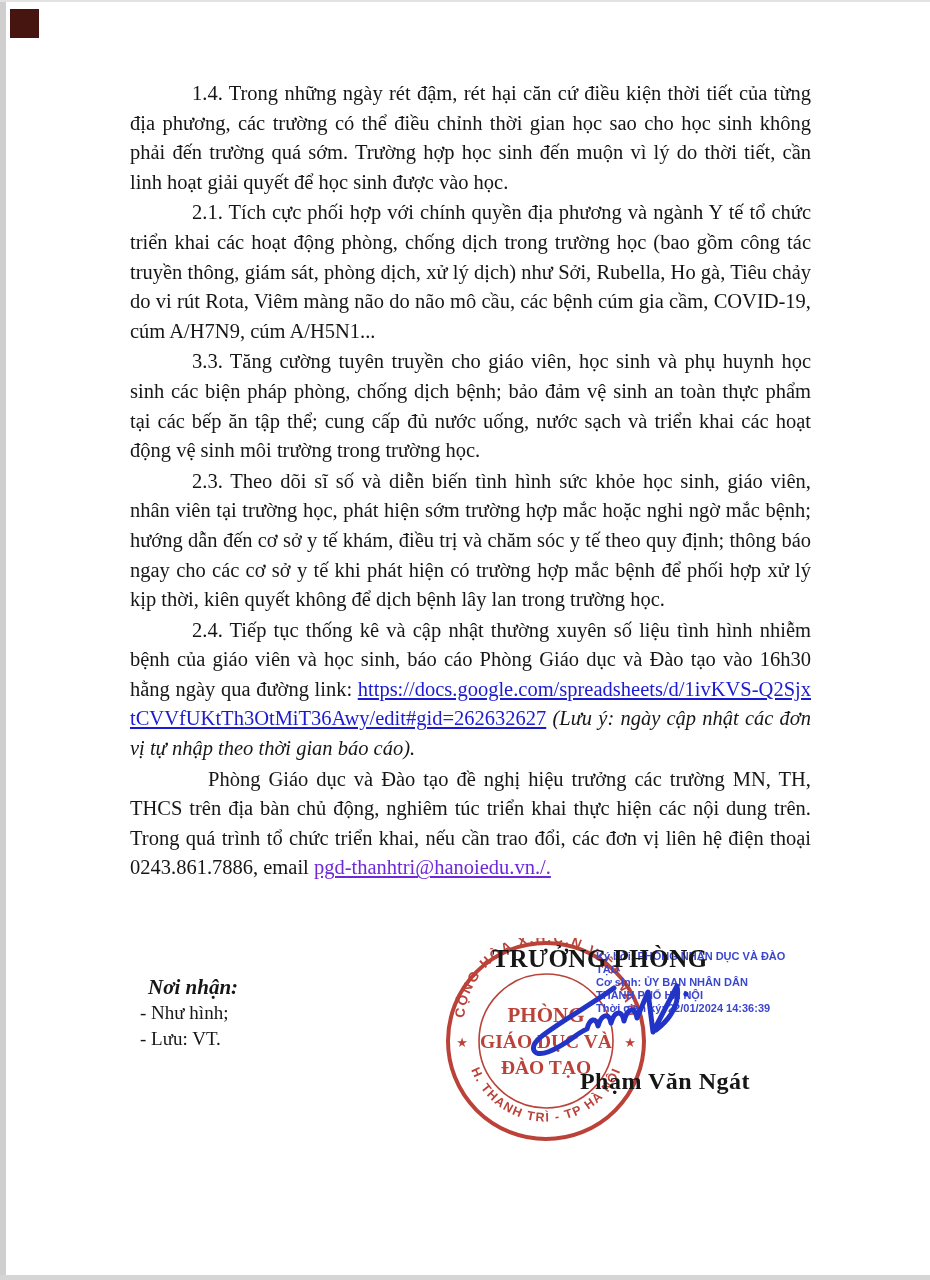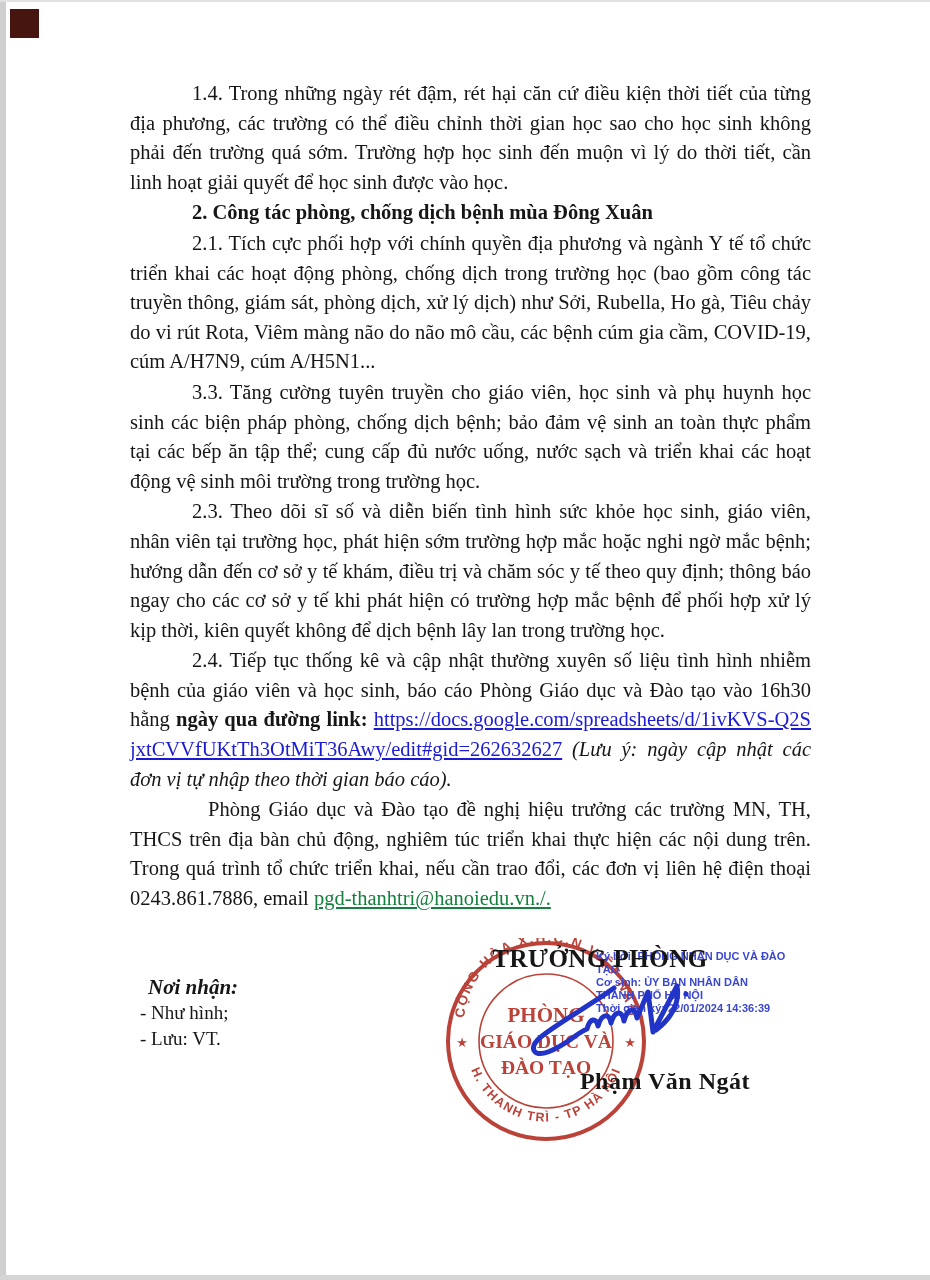--- a/index.html
+++ b/index.html
@@ -12,25 +12,25 @@
   .edge-top{position:absolute;left:0;top:0;width:930px;height:2px;background:#e2e2e2;}
   .edge-bottom{position:absolute;left:0;bottom:0;width:930px;height:5px;background:#d5d5d5;}
   .corner-mark{position:absolute;left:10px;top:9px;width:29px;height:29px;background:#47150f;}
 
   .doc-body{
     position:absolute;left:129px;top:78px;width:683px;
     font-size:20.5px;line-height:29.6px;text-align:justify;
   }
   .doc-body p{margin:1px;text-indent:62px;}
   p.closing{text-indent:78px;}
-  .bold{font-weight:bold;}
+  .bold{font-weight:normal;}
   .heading{font-weight:bold;}
   .note-italic{font-style:italic;}
   a.doclink{color:#1b1bd1;text-decoration:underline;word-break:break-all;}
-  a.maillink{color:#15803d;text-decoration:underline;}
+  a.maillink{color:#6d28d9;text-decoration:underline;}
 
   .recipients{position:absolute;left:140px;top:941px;}
   .recipients .title{font-weight:bold;font-style:italic;font-size:21px;line-height:26px;margin-left:8px;margin-top:33px;}
   .recipients .item{font-size:19px;line-height:26px;}
 
   .signer-title{
     position:absolute;left:450px;top:936px;width:300px;text-align:center;
     font-weight:bold;font-size:25px;letter-spacing:.5px;z-index:4;margin-top:9px;
   }
   .digital-sig{
@@ -48,21 +48,20 @@
 </head>
 <body>
 
 <div class="edge-left"></div>
 <div class="edge-top"></div>
 <div class="edge-bottom"></div>
 <div class="corner-mark"></div>
 
 <div class="doc-body">
   <p>1.4. Trong những ngày rét đậm, rét hại căn cứ điều kiện thời tiết của từng địa phương, các trường có thể điều chỉnh thời gian học sao cho học sinh không phải đến trường quá sớm. Trường hợp học sinh đến muộn vì lý do thời tiết, cần linh hoạt giải quyết để học sinh được vào học.</p>
-  <p class="heading">2. Công tác phòng, chống dịch bệnh mùa Đông Xuân</p>
   <p>2.1.  Tích cực phối hợp với chính quyền địa phương và ngành Y tế tổ chức triển khai các hoạt động phòng, chống dịch trong trường học (bao gồm công tác truyền thông, giám sát, phòng dịch, xử lý dịch) như Sởi, Rubella, Ho gà, Tiêu chảy do vi rút Rota, Viêm màng não do não mô cầu, các bệnh cúm gia cầm, COVID-19, cúm A/H7N9, cúm A/H5N1...</p>
   <p>3.3.  Tăng cường tuyên truyền cho giáo viên, học sinh và phụ huynh học sinh các biện pháp phòng, chống dịch bệnh; bảo đảm vệ sinh an toàn thực phẩm tại các bếp ăn tập thể; cung cấp đủ nước uống, nước sạch và triển khai các hoạt động vệ sinh môi trường trong trường học.</p>
   <p>2.3.  Theo dõi sĩ số và diễn biến tình hình sức khỏe học sinh, giáo viên, nhân viên tại trường học, phát hiện sớm trường hợp mắc hoặc nghi ngờ mắc bệnh; hướng dẫn đến cơ sở y tế khám, điều trị và chăm sóc y tế theo quy định; thông báo ngay cho các cơ sở y tế khi phát hiện có trường hợp mắc bệnh để phối hợp xử lý kịp thời, kiên quyết không để dịch bệnh lây lan trong trường học.</p>
   <p><span>2.4.  Tiếp tục thống kê và cập nhật thường xuyên số liệu tình hình nhiễm bệnh của giáo viên và học sinh, báo cáo Phòng Giáo dục và Đào tạo vào 16h30 hằng </span><span class="bold">ngày qua đường link: </span><a class="doclink" href="#">https://docs.google.com/spreadsheets/d/1ivKVS-Q2SjxtCVVfUKtTh3OtMiT36Awy/edit#gid=262632627</a><span class="note-italic"> (Lưu ý: ngày cập nhật các đơn vị tự nhập theo thời gian báo cáo).</span></p>
   <p class="closing"><span>Phòng Giáo dục và Đào tạo đề nghị hiệu trưởng các trường MN, TH, THCS trên địa bàn chủ động, nghiêm túc triển khai thực hiện các nội dung trên. Trong quá trình tổ chức triển khai, nếu cần trao đổi, các đơn vị liên hệ điện thoại 0243.861.7886, email </span><a class="maillink" href="#">pgd-thanhtri@hanoiedu.vn./.</a></p>
 </div>
 
 <div class="recipients">
   <div class="title">Nơi nhận:</div>
   <div class="item">- Như hình;</div>

